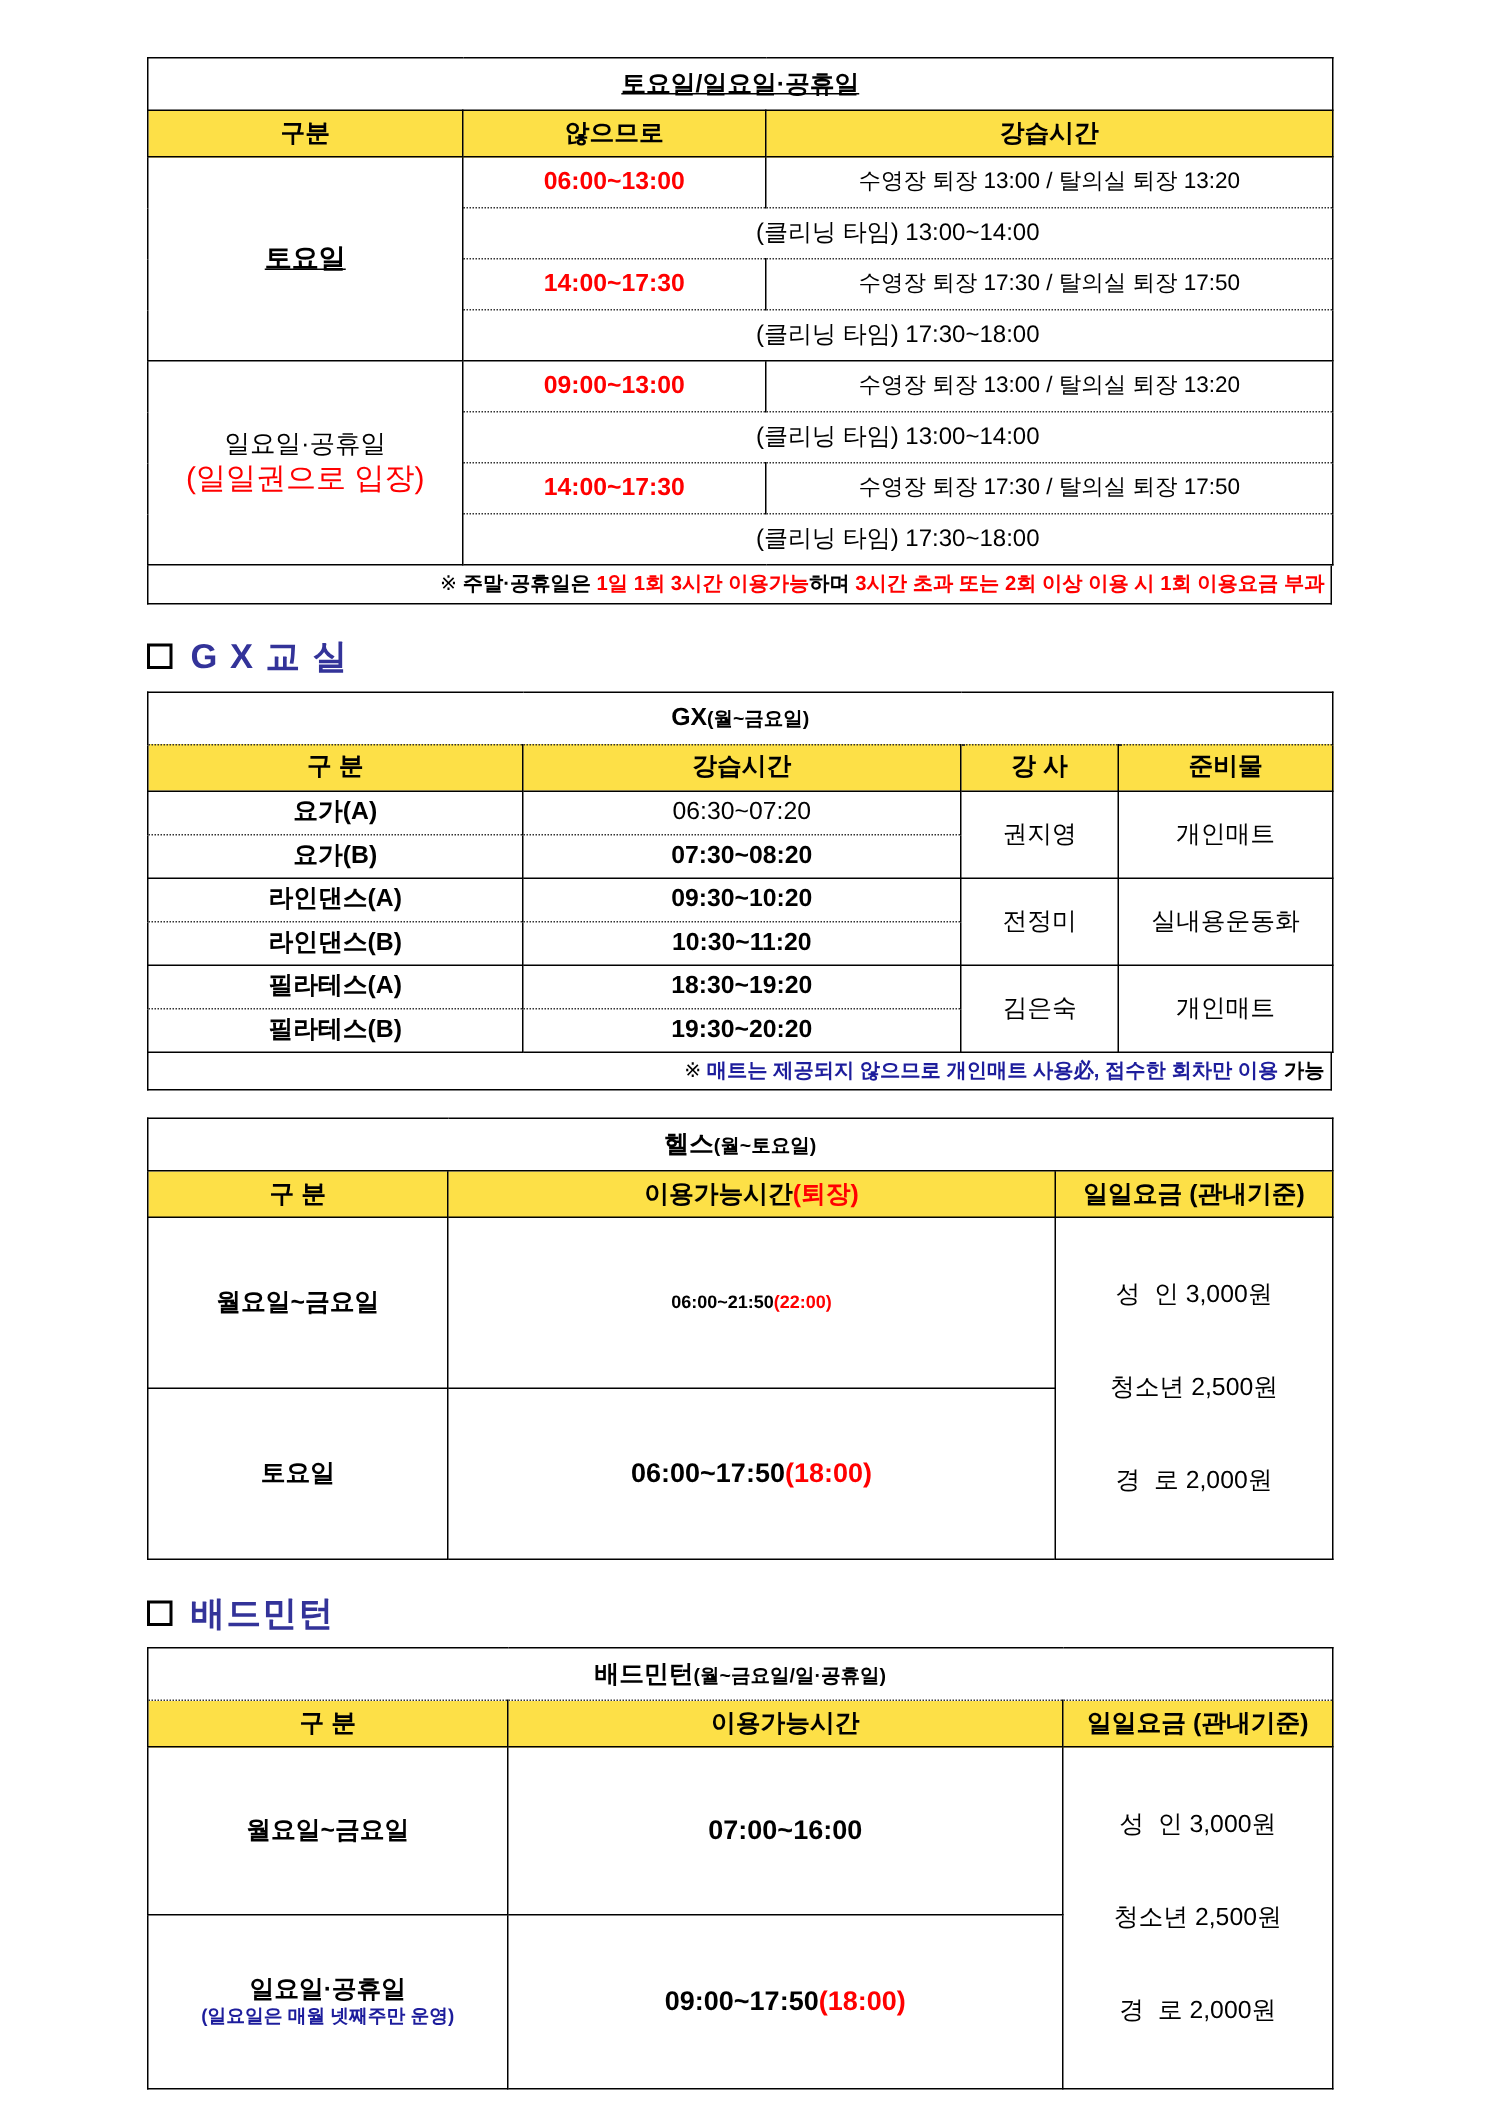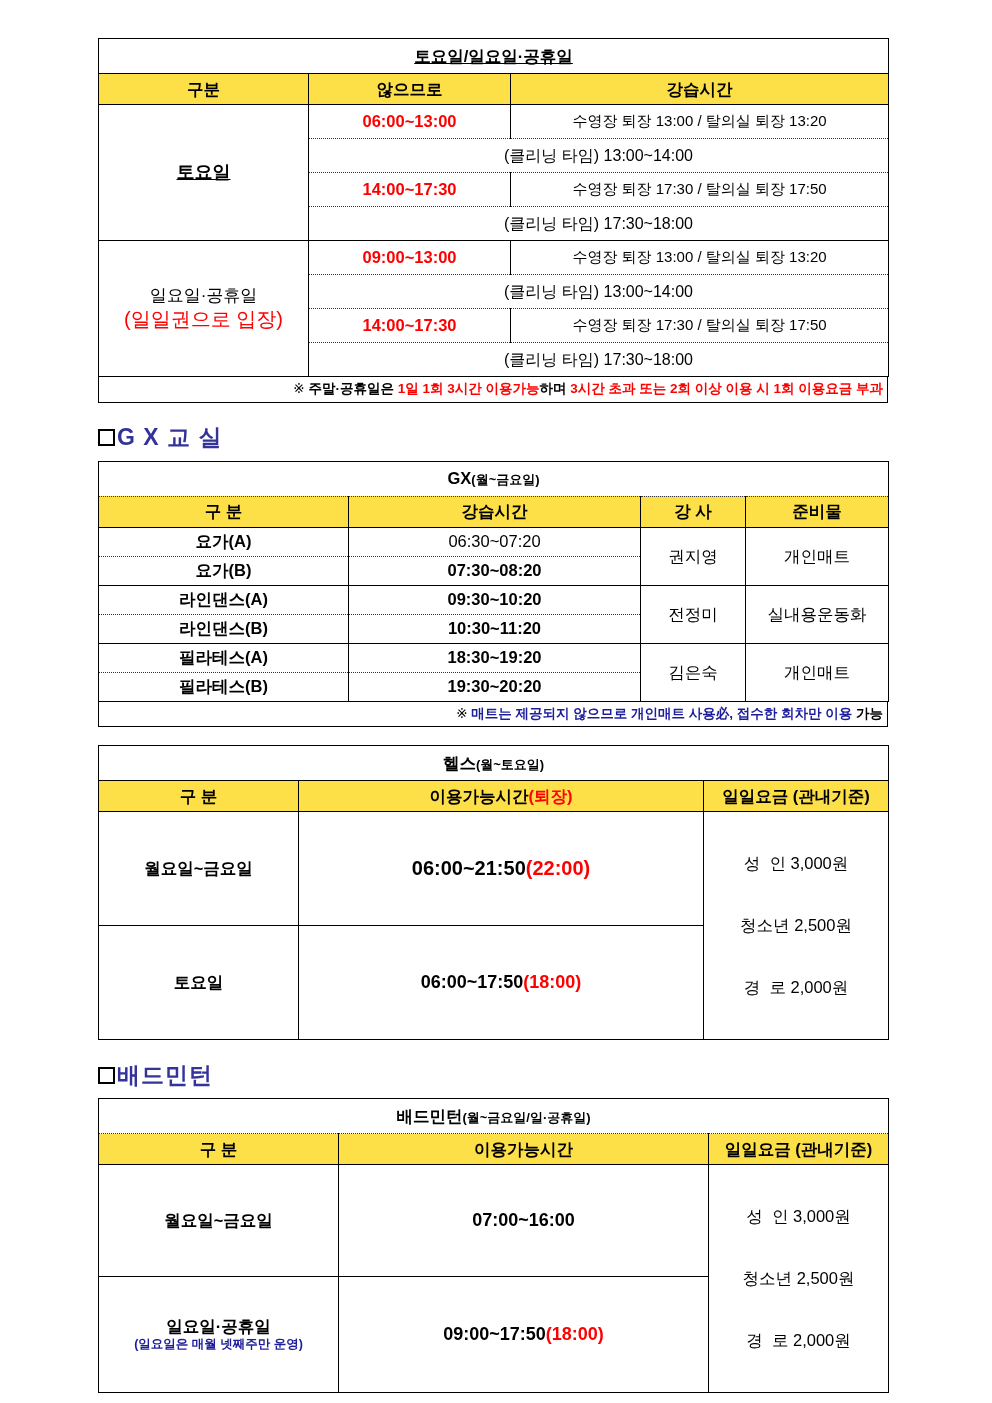--- a/index.html
+++ b/index.html
@@ -19,21 +19,21 @@
     position: relative;
     width: 992px;
     height: 1403px;
     box-sizing: border-box;
   }
 
   
   .section-head {
     display: flex;
     align-items: center;
-    gap: 2px;
+    gap: 12px;
     margin: 0 0 6px 98px;
     height: 34px;
   }
   .sq {
     width: 17px;
     height: 17px;
     border: 2px solid #000;
     box-sizing: border-box;
     flex: 0 0 auto;
   }
@@ -289,21 +289,21 @@
       </tr>
       <tr>
         <td class="hdr">구  분</td>
         <td class="hdr">
           <span>이용가능시간</span><span class="red">(퇴장)</span>
         </td>
         <td class="hdr">일일요금 (관내기준)</td>
       </tr>
       <tr>
         <td style="height:34px;font-weight:bold">월요일~금요일</td>
-        <td style="font-weight:bold;font-size:20px">
+        <td style="font-weight:bold;font-size:12px">
           <span>06:00~21:50</span><span class="red">(22:00)</span>
         </td>
         <td rowspan="2" class="price">
           <div>성  인 3,000원</div>
           <div>청소년 2,500원</div>
           <div>경  로 2,000원</div>
         </td>
       </tr>
       <tr>
         <td style="height:34px;font-weight:bold">토요일</td>

